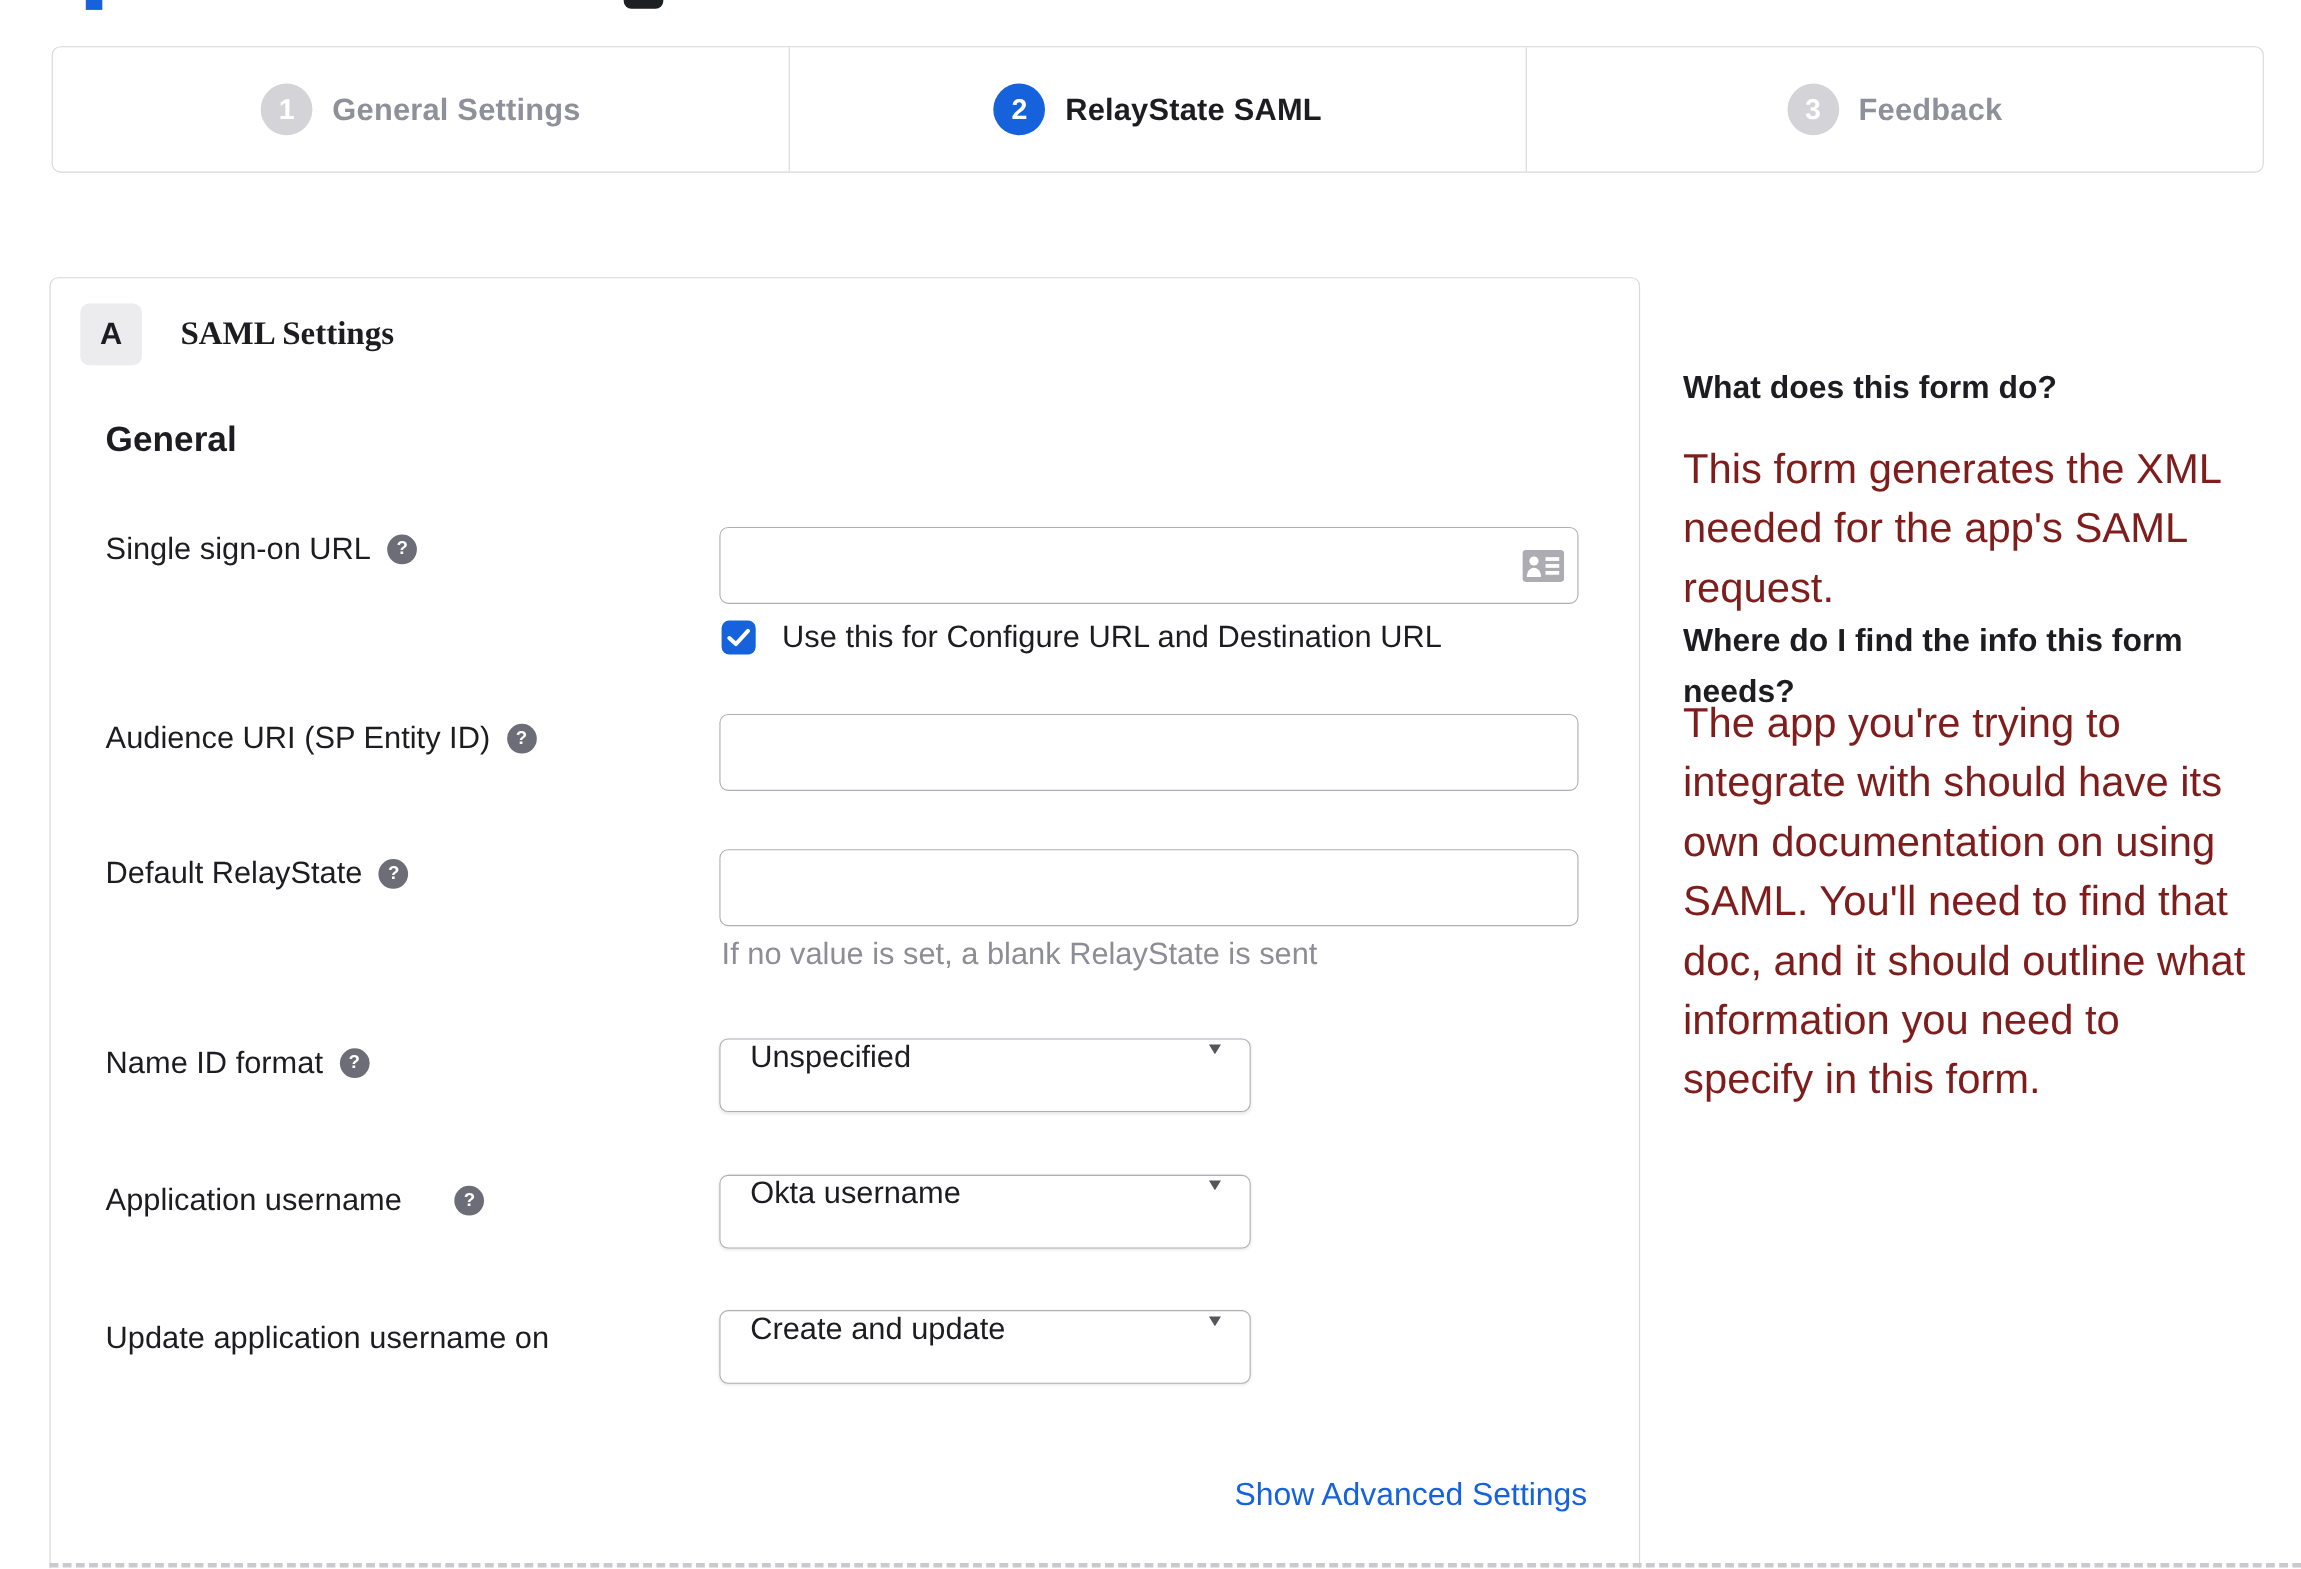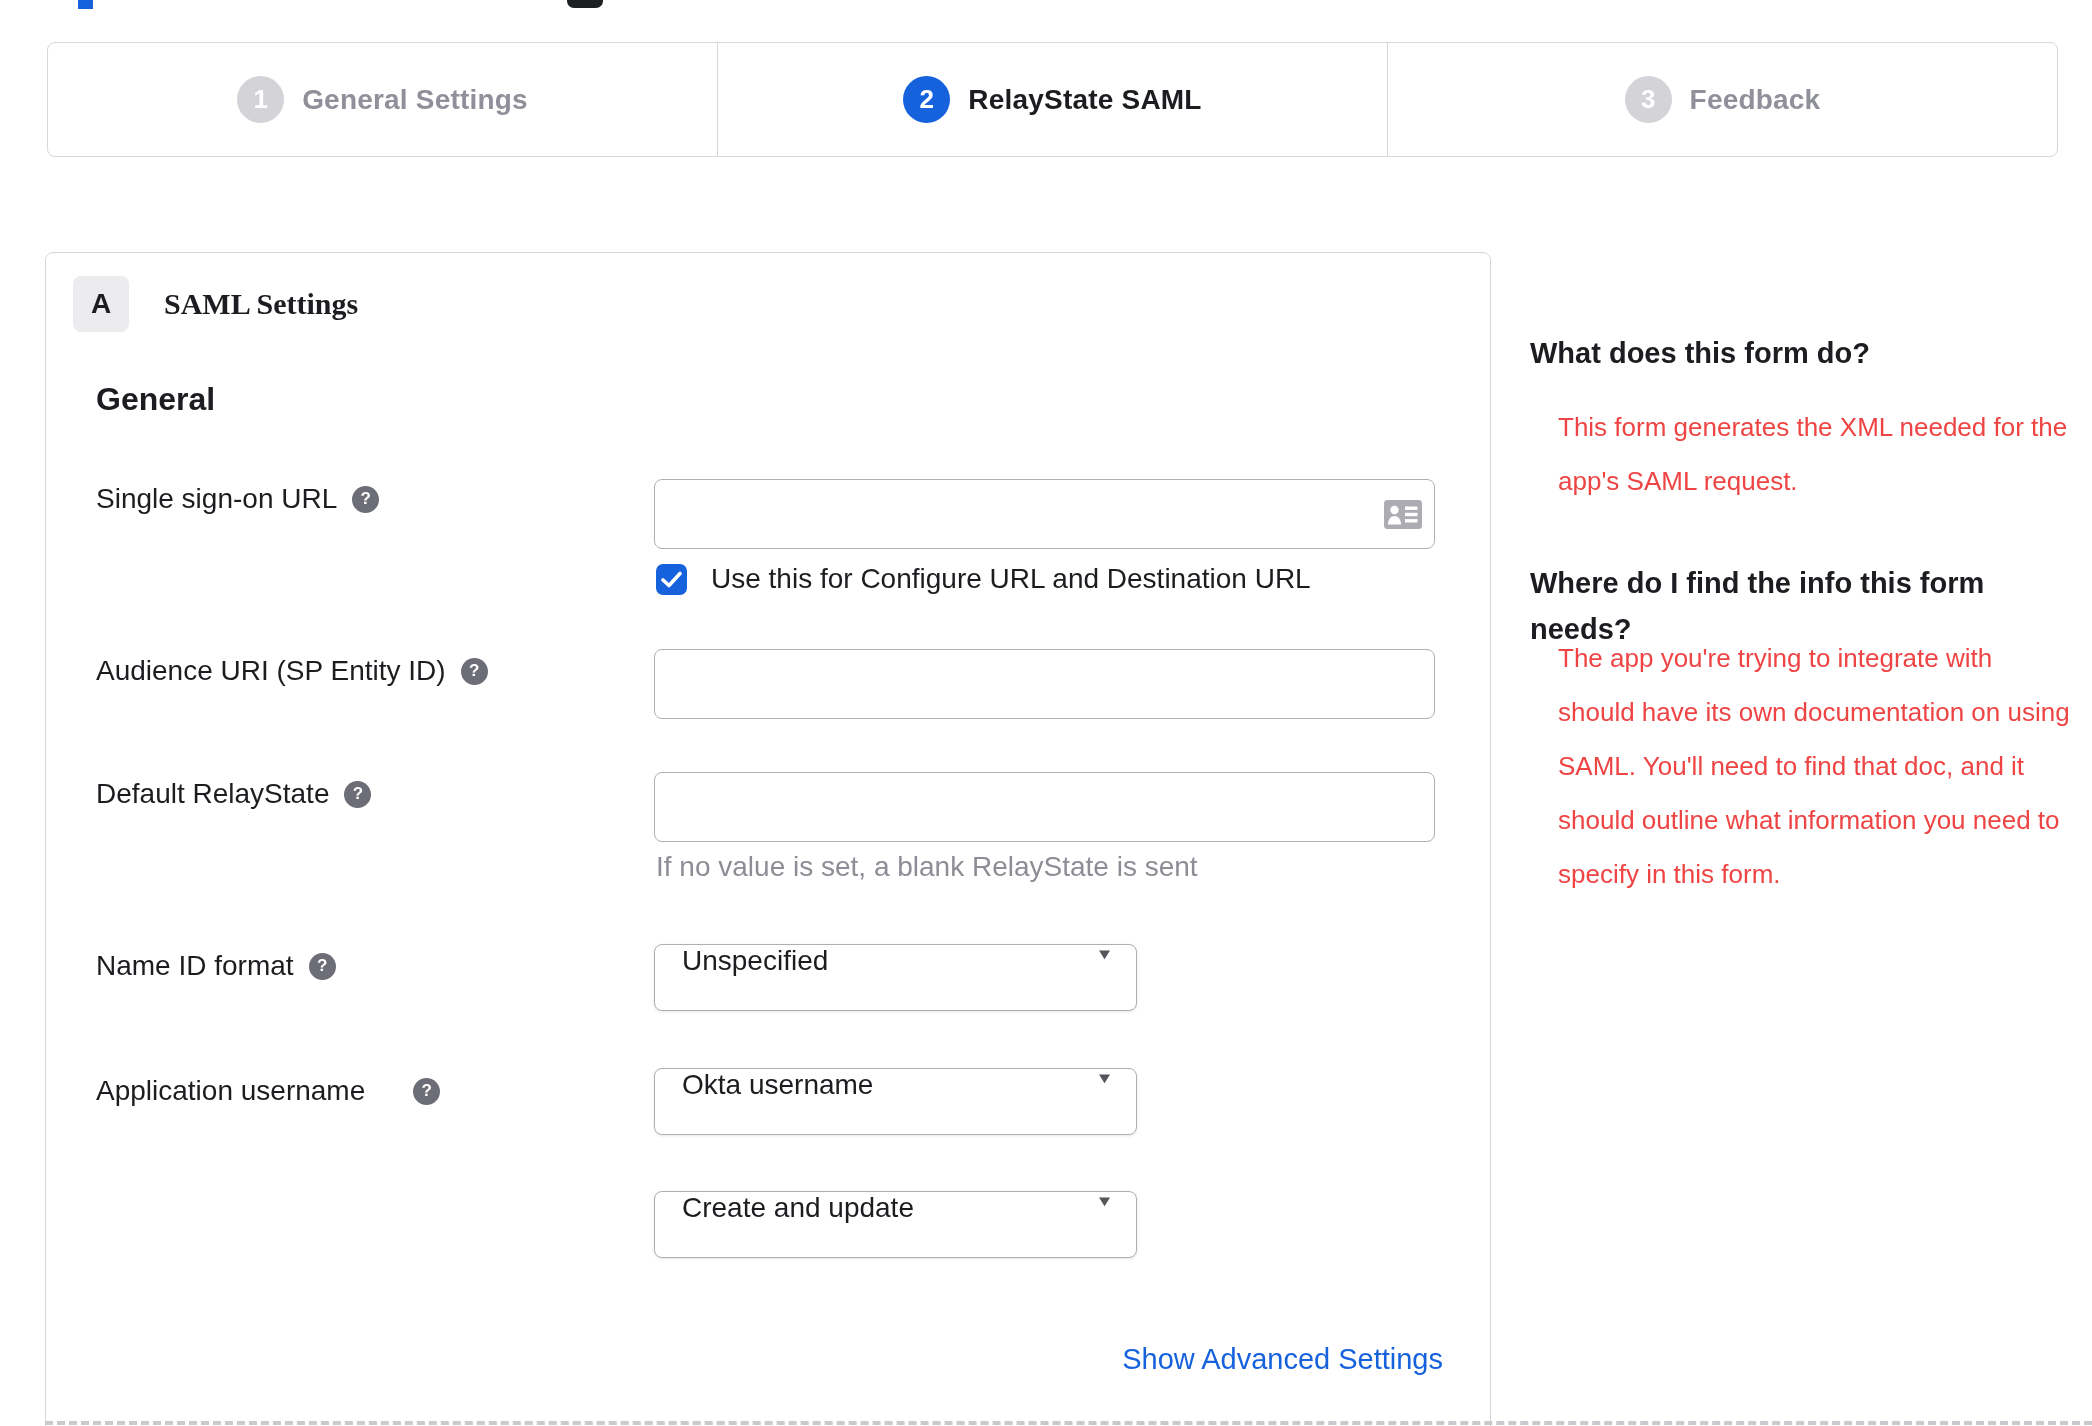--- a/index.html
+++ b/index.html
@@ -65,21 +65,21 @@
   }
   .select .arrow{ margin-left:auto; font-size:15px; color:#55565c; transform:scaleX(1.25); }
 
   .adv-link{ position:absolute; right:47px; top:1090px; font-size:29px; font-weight:500; color:#1662dd; cursor:pointer; }
 
   .bottom-dash{ position:absolute; left:45px; top:1421px; width:2047px; border-top:4px dashed #c9c9ce; }
 
   
   .sidebar{ position:absolute; left:1530px; top:0; width:520px; }
   .sb-q{ position:absolute; font-size:29px; font-weight:bold; line-height:46px; width:500px; }
-  .sb-a{ position:absolute; font-size:26px; line-height:54px; width:516px; color:#ef4444;margin-left:28px; }
+  .sb-a{ position:absolute; font-size:38px; line-height:54px; width:516px; color:#7f1d1d; }
   .sb-q1{ top:330px; }
   .sb-a1{ top:400px; }
   .sb-q2{ top:560px; }
   .sb-a2{ top:631px; }
 </style>
 </head>
 <body>
 
 <div id="screen">
 
@@ -153,20 +153,23 @@
 
     <div class="field-label" style="left:50px; top:822px;gap:48px;">
       <span>Application username</span>
       <span class="help-icon">?</span>
     </div>
     <div class="select" style="top:815px;">
       <span>Okta username</span>
       <span class="arrow">▼</span>
     </div>
 
+    <div class="field-label" style="left:50px; top:947px;">
+      <span>Update application username on</span>
+    </div>
     <div class="select" style="top:938px;">
       <span>Create and update</span>
       <span class="arrow">▼</span>
     </div>
 
     <div class="adv-link">Show Advanced Settings</div>
   </div>
 
   <div class="sidebar">
     <div class="sb-q sb-q1">What does this form do?</div>

